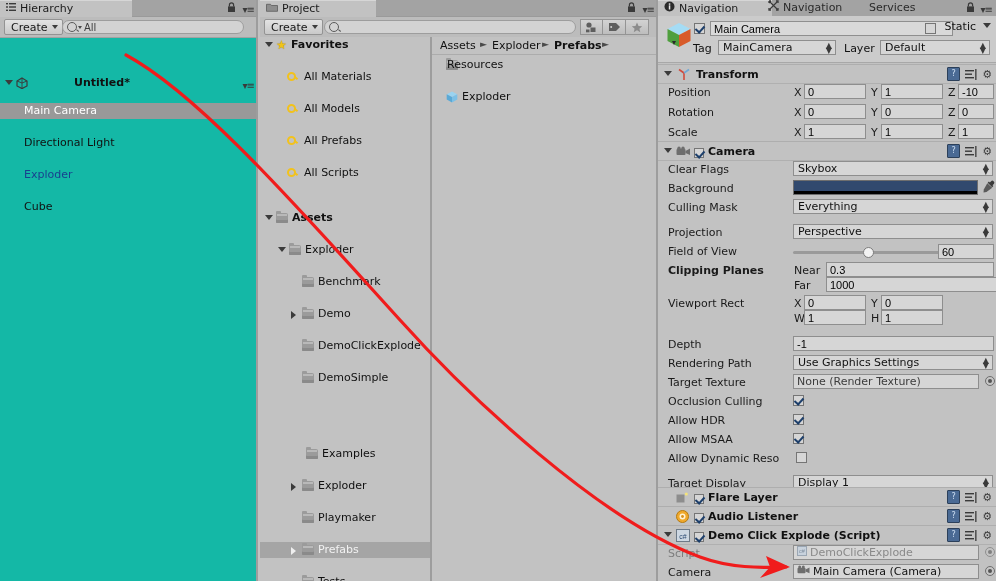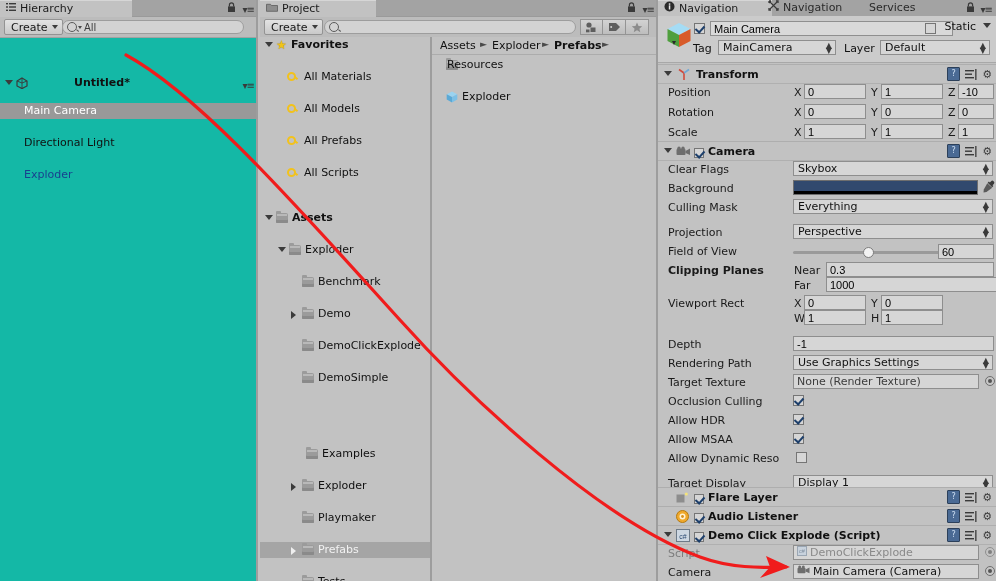--- a/index.html
+++ b/index.html
@@ -146,20 +146,23 @@
 
     <div class="row sel" style="top:49px;left:0;right:0;">
       <span class="lbl" style="left:24px;">Main Camera</span>
     </div>
     <div class="row" style="top:65px;left:0;right:0;">
       <span class="lbl" style="left:24px;">Directional Light</span>
     </div>
     <div class="row" style="top:81px;left:0;right:0;">
       <span class="lbl blue" style="left:24px;">Exploder</span>
     </div>
+    <div class="row" style="top:97px;left:0;right:0;">
+      <span class="lbl" style="left:24px;">Cube</span>
+    </div>
   </div>
 
   <div class="vdiv" style="left:256px;"></div>
 
   <div class="panel" style="left:260px;top:0;width:398px;height:581px;">
     <div class="tabbar">
       <div class="tab active" style="left:0;width:100px;">
         <span style="display:inline-block;width:12px;">
           <svg width="12" height="10" viewBox="0 0 12 10">
               <path d="M0.5 2.3h4l1 1.2h6v5.8h-11z" fill="#8d8d8d" stroke="#5c5c5c" stroke-width="0.8"></path>

